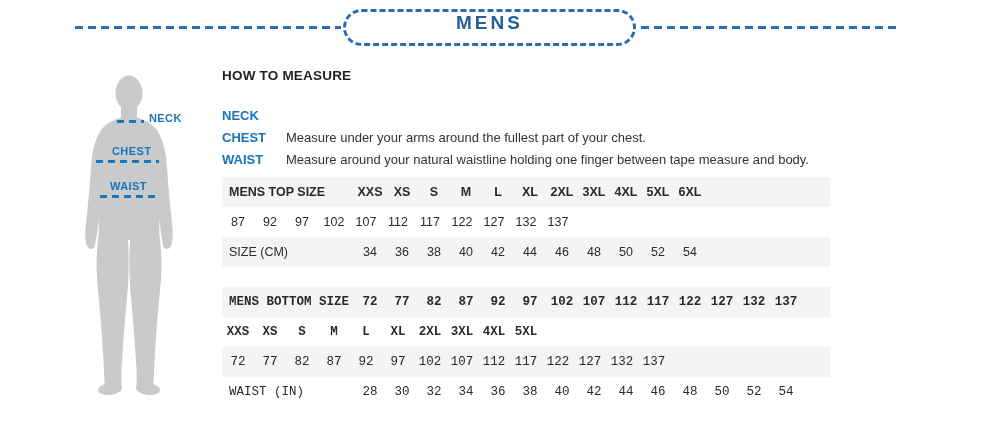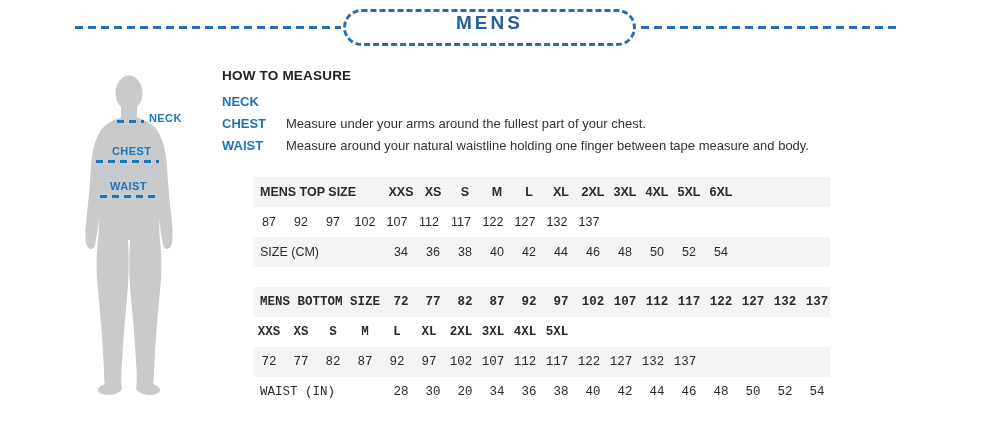--- a/index.html
+++ b/index.html
@@ -61,21 +61,21 @@
   .howto {
     position: absolute;
     left: 222px; top: 68px;
     width: 700px;
   }
   .howto-heading {
     font-size: 13.5px;
     font-weight: bold;
     color: #231f20;
     letter-spacing: 0.2px;
-    margin-bottom: 12px;
+    margin-bottom: 26px;
   }
   .measure-item { display: flex; margin-bottom: 8px; line-height: 14px; }
   .measure-item-label {
     flex: 0 0 64px;
     color: #1b75bb;
     font-size: 13px;
     font-weight: bold;
   }
   .measure-item-text {
     color: #333333;
@@ -89,21 +89,20 @@
     width: 608px;
   }
   .size-table { width: 608px; }
   .size-table + .size-table { margin-top: 20px; font-family: Liberation Mono, monospace; }
   .trow {
     display: flex;
     align-items: center;
     height: 30px;
     font-size: 12.5px;
     color: #2b2a29;
-    margin-left: 31px;
   }
   .trow:nth-child(odd) { background: #f4f4f4; }
   .trow.header { font-weight: bold; }
   .tlabel {
     flex: 0 0 132px;
     padding-left: 7px;
     white-space: nowrap;
   }
   .tcell {
     flex: 0 0 32px;
@@ -258,21 +257,21 @@
           <div class="tcell">117</div>
           <div class="tcell">122</div>
           <div class="tcell">127</div>
           <div class="tcell">132</div>
           <div class="tcell">137</div>
         </div>
         <div class="trow">
           <div class="tlabel">WAIST (IN)</div>
           <div class="tcell">28</div>
           <div class="tcell">30</div>
-          <div class="tcell">20</div>
+          <div class="tcell">32</div>
           <div class="tcell">34</div>
           <div class="tcell">36</div>
           <div class="tcell">38</div>
           <div class="tcell">40</div>
           <div class="tcell">42</div>
           <div class="tcell">44</div>
           <div class="tcell">46</div>
           <div class="tcell">48</div>
           <div class="tcell">50</div>
           <div class="tcell">52</div>

